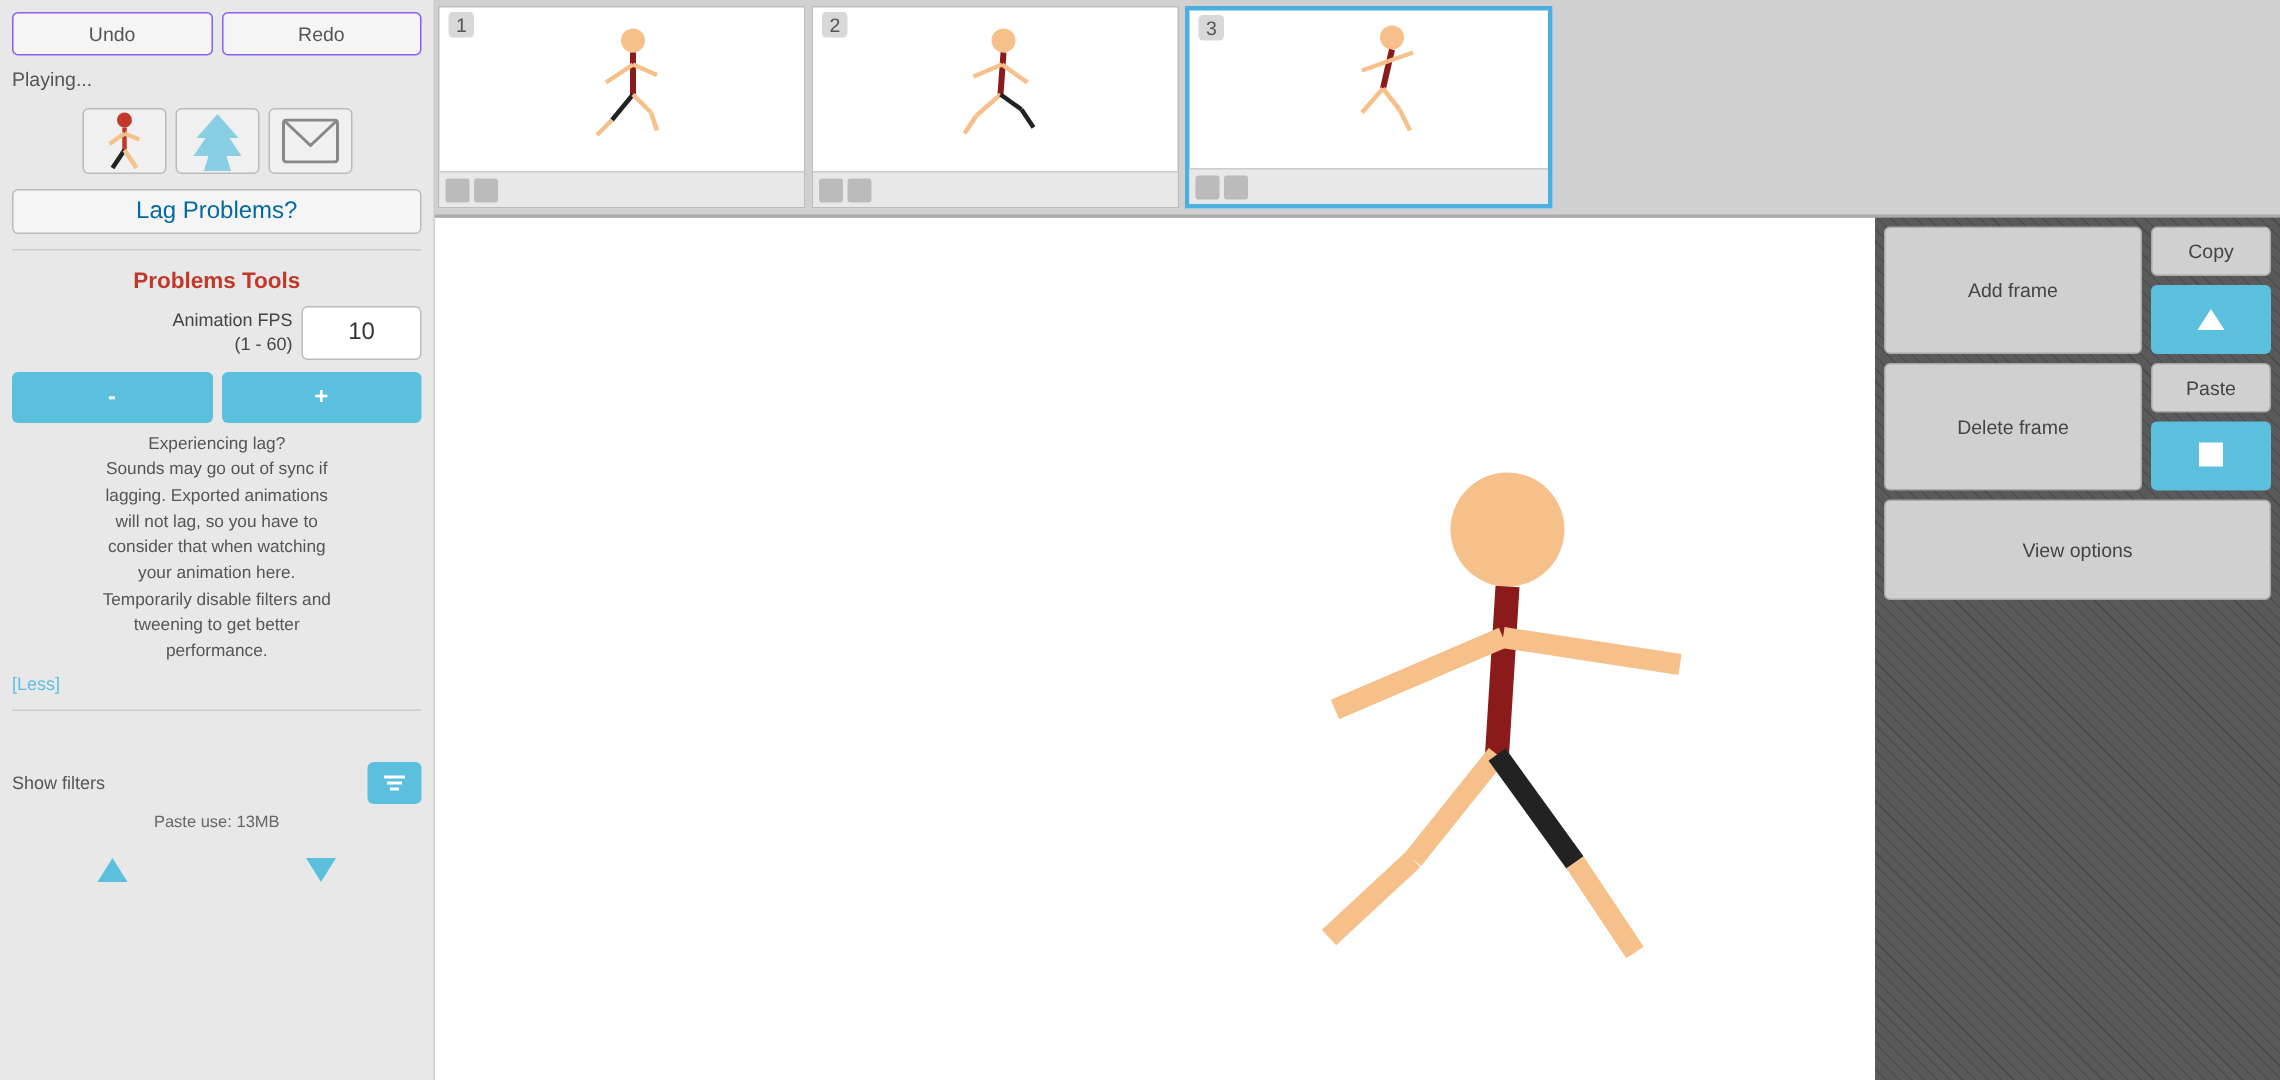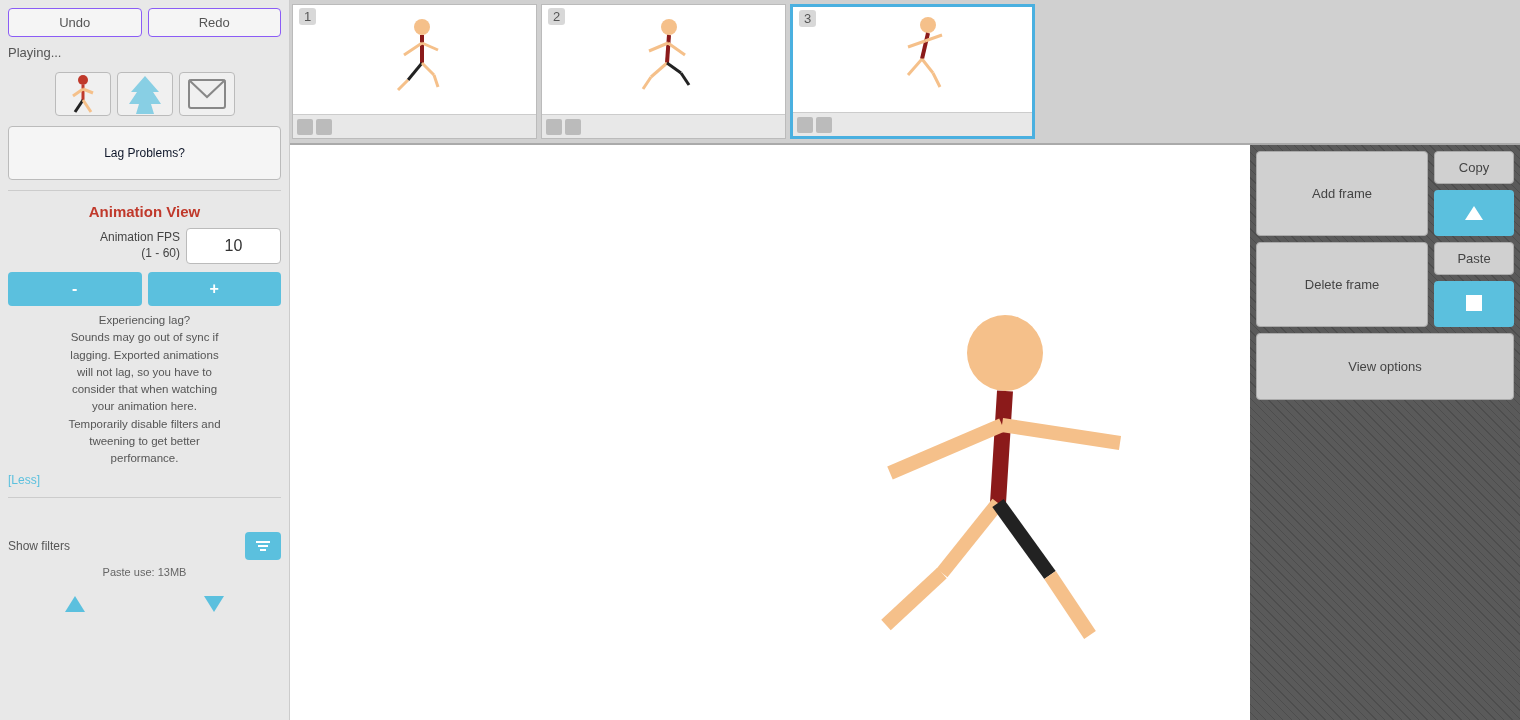--- a/index.html
+++ b/index.html
@@ -63,27 +63,27 @@
       border-radius: 4px;
       cursor: pointer;
       display: flex;
       align-items: center;
       justify-content: center;
     }
     .icon-btn svg { display: block; }
 
     .lag-btn {
       width: 100%;
-      padding: 19px;
+      padding: 5px;
       background: #f5f5f5;
       border: 1px solid #bbb;
       border-radius: 4px;
       cursor: pointer;
-      font-size: 12px;
-      color: #0f172a;
+      font-size: 16px;
+      color: #0369a1;
     }
 
     .section-divider {
       border: none;
       border-top: 1px solid #ccc;
       margin: 4px 0;
     }
 
     .animation-tools-title {
       text-align: center;
@@ -101,21 +101,21 @@
 
     .fps-label {
       font-size: 12px;
       color: #444;
       line-height: 1.3;
       flex: 1;
       text-align: right;
     }
 
     .fps-value {
-      width: 95px;
+      width: 80px;
       height: 36px;
       border: 1px solid #bbb;
       border-radius: 4px;
       background: white;
       text-align: center;
       font-size: 16px;
       color: #333;
       display: flex;
       align-items: center;
       justify-content: center;
@@ -381,21 +381,21 @@
         <rect x="1" y="1" width="36" height="28" rx="2" fill="none" stroke="#888" stroke-width="2"></rect>
         <polyline points="1,1 19,18 37,1" fill="none" stroke="#888" stroke-width="2"></polyline>
       </svg>
     </button>
   </div>
 
   <button class="lag-btn">Lag Problems?</button>
 
   <hr class="section-divider">
 
-  <div class="animation-tools-title">Animation View</div>
+  <div class="animation-tools-title">Problems Tools</div>
 
   <div class="fps-row">
     <div class="fps-label">Animation FPS<br>(1 - 60)</div>
     <div class="fps-value">10</div>
   </div>
 
   <div class="fps-buttons">
     <button class="fps-btn">-</button>
     <button class="fps-btn">+</button>
   </div>

